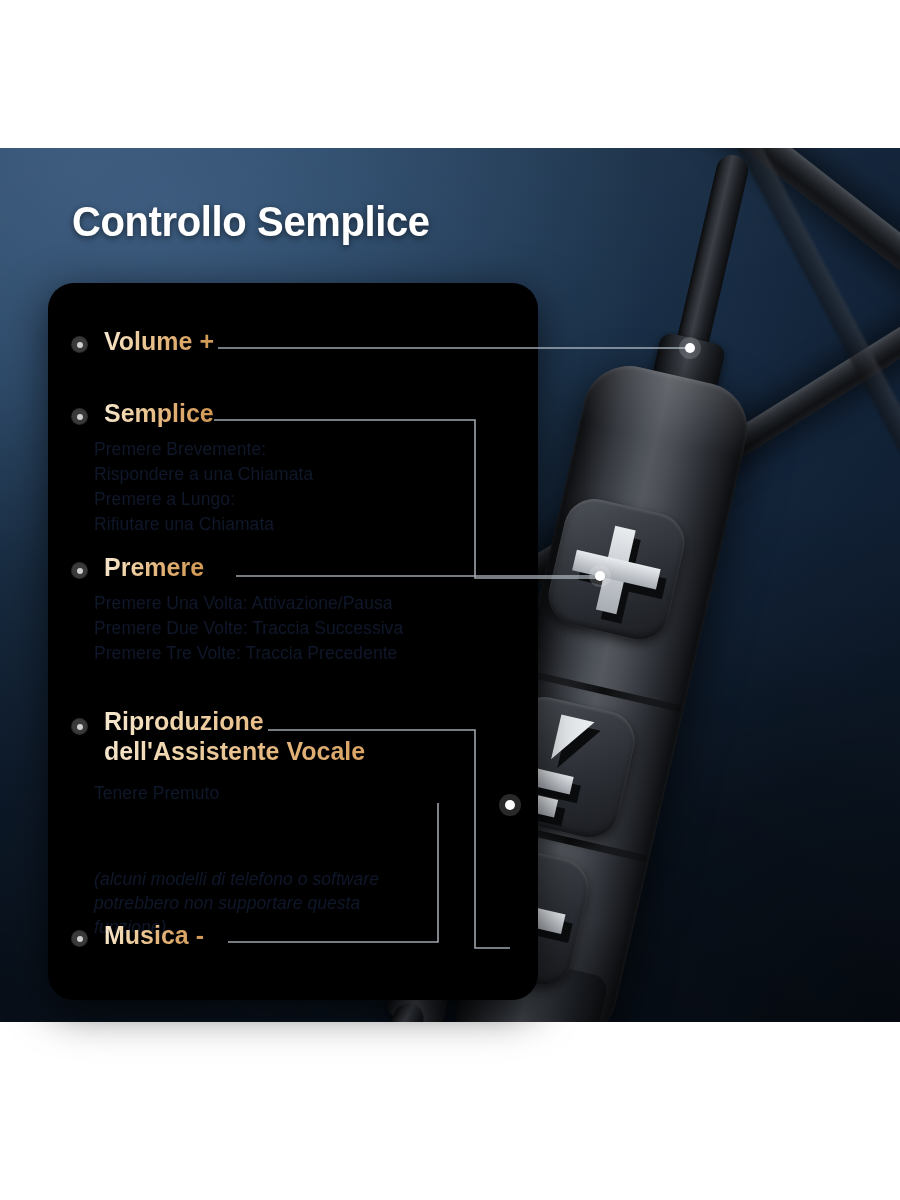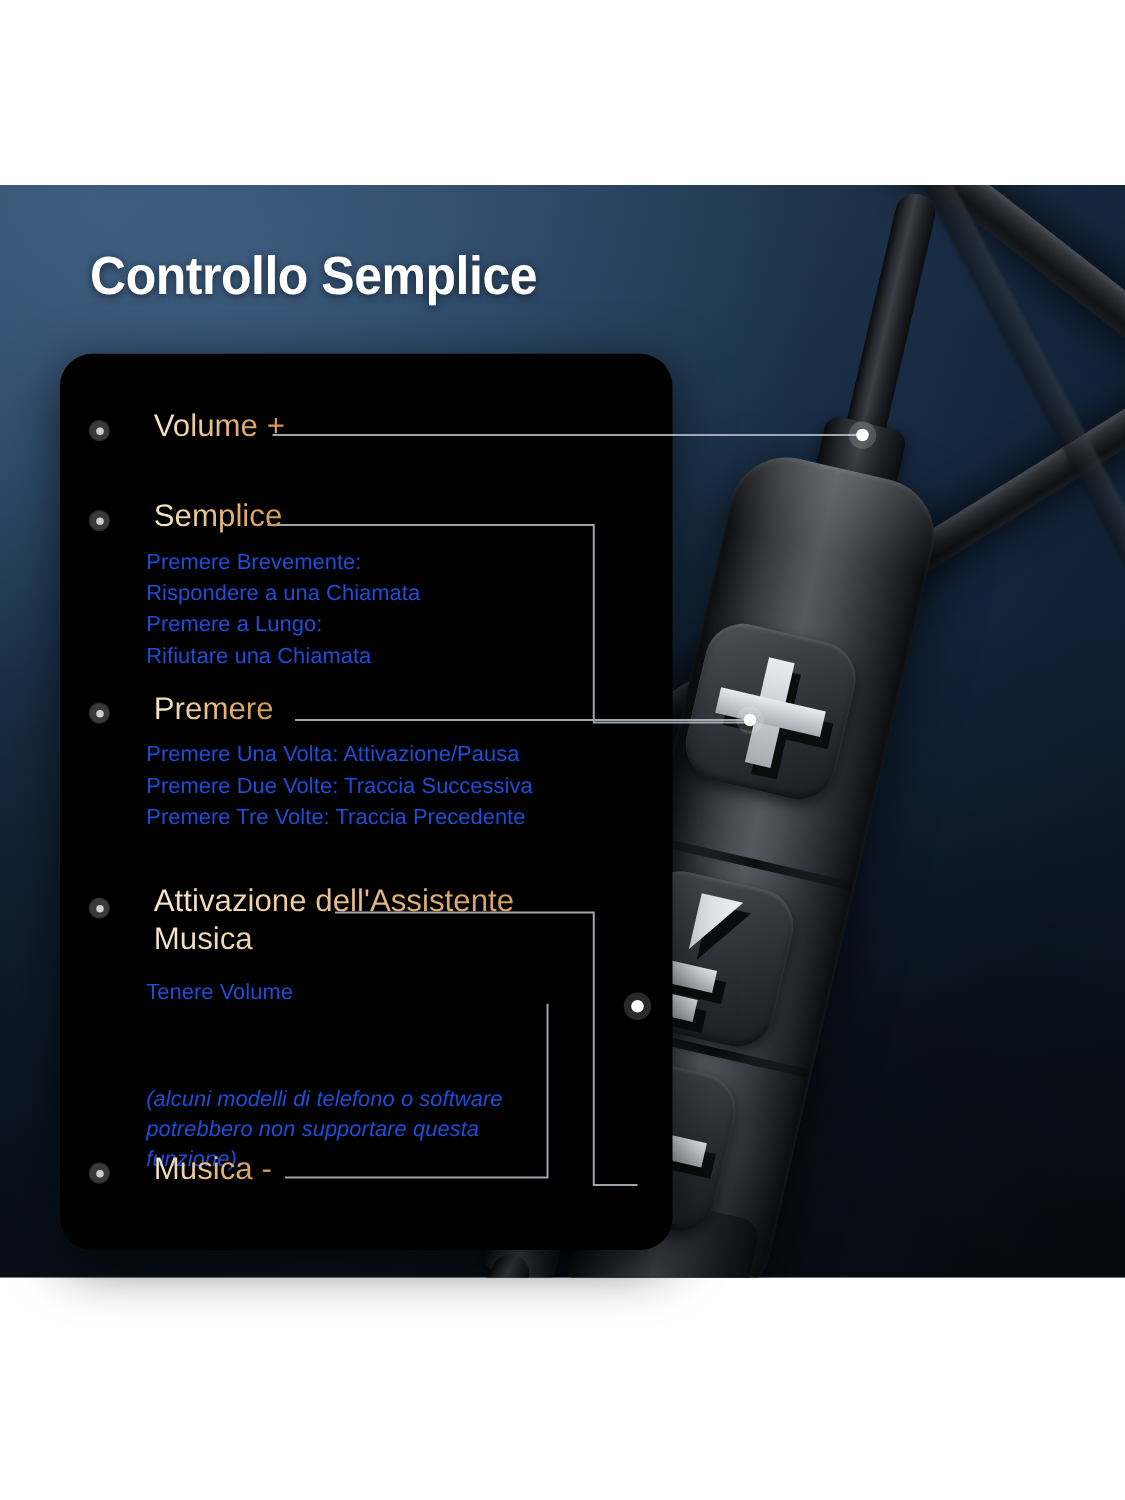--- a/index.html
+++ b/index.html
@@ -118,27 +118,27 @@
     transform:scaleX(.93);transform-origin:left center;white-space:nowrap;}
 
   #content{position:absolute;left:48px;top:283px;width:490px;height:717px;z-index:9;}
 
   .row{position:absolute;left:0;width:490px;}
   .bullet{position:absolute;left:24px;width:15px;height:15px;border-radius:50%;
     background:#3a3a3a;box-shadow:0 0 0 1px #2a2a2a;}
   .bullet i{position:absolute;left:4.5px;top:4.5px;width:6px;height:6px;border-radius:50%;
     background:#cfcfcf;display:block;}
 
-  .head{position:absolute;left:56px;font-size:25px;font-weight:normal;white-space:nowrap;
+  .head{position:absolute;left:56px;font-size:25px;font-weight:bold;white-space:nowrap;
     background:linear-gradient(100deg,#f6e7cf 0%,#efd2a6 26%,#e3b277 58%,#cf9650 100%);
     -webkit-background-clip:text;background-clip:text;color:transparent;
-    -webkit-text-fill-color:transparent;line-height:1.18;margin-left:19px;}
+    -webkit-text-fill-color:transparent;line-height:1.18;}
   .head.two{white-space:normal;width:330px;}
 
-  .body{position:absolute;left:69px;font-size:17.5px;color:#1d4ed8;line-height:1.42;
+  .body{position:absolute;left:46px;font-size:17.5px;color:#0f172a;line-height:1.42;
     white-space:pre-line;letter-spacing:.05px;}
   .body.it{font-style:italic;width:340px;white-space:normal;line-height:1.38;margin-top:48px;}
 
   #r-volplus{top:48px;}
   #r-volplus .bullet{top:6px;}
   #r-volplus .head{top:-4px;}
 
   #r-call{top:120px;}
   #r-call .bullet{top:6px;}
   #r-call .head{top:-4px;}
@@ -255,22 +255,22 @@
       <span class="head">Premere</span>
       <span class="body">Premere Una Volta: Attivazione/Pausa
 Premere Due Volte: Traccia Successiva
 Premere Tre Volte: Traccia Precedente</span>
     </div>
 
     <div class="row" id="r-voice">
       <span class="bullet">
           <i></i>
         </span>
-      <span class="head two">Attivazione dell'Assistente Musica</span>
-      <span class="body">Tenere Volume</span>
+      <span class="head two">Riproduzione dell'Assistente Vocale</span>
+      <span class="body">Tenere Premuto</span>
       <span class="body it">(alcuni modelli di telefono o software potrebbero non supportare questa funzione).</span>
     </div>
 
     <div class="row" id="r-volminus">
       <span class="bullet">
           <i></i>
         </span>
       <span class="head">Musica -</span>
     </div>
 

